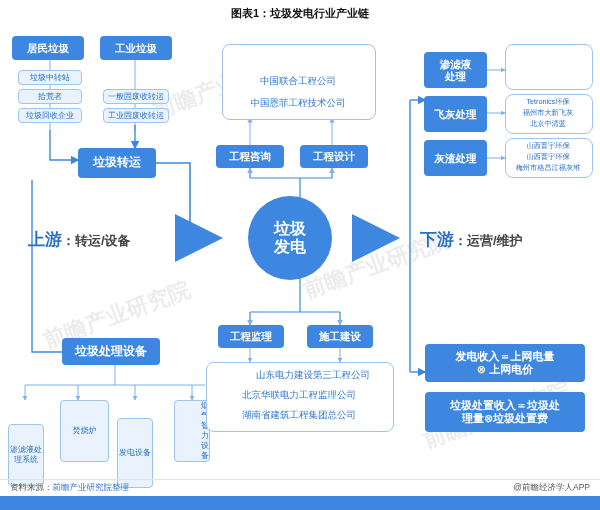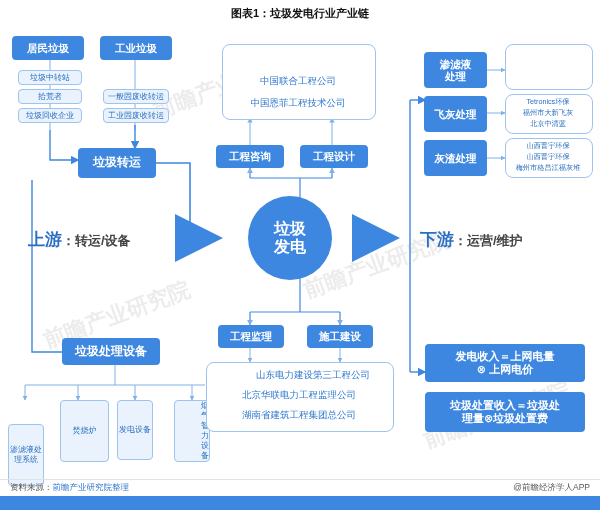--- a/index.html
+++ b/index.html
@@ -142,21 +142,21 @@
 
   <div class="node lite" style="left:103px;top:89px;width:66px;height:15px;">一般固废收转运</div>
   <div class="node lite" style="left:103px;top:108px;width:66px;height:15px;">工业固废收转运</div>
 
   <div class="node blue-solid big" style="left:78px;top:148px;width:78px;height:30px;">垃圾转运</div>
 
   <div class="node blue-solid big" style="left:62px;top:338px;width:98px;height:27px;">垃圾处理设备</div>
 
   <div class="node lite" style="left:8px;top:400px;width:36px;height:62px;white-space:pre-line;line-height:1.25;margin-top:24px;">渗滤液处理系统</div>
   <div class="node lite" style="left:60px;top:400px;width:49px;height:62px;">焚烧炉</div>
-  <div class="node lite" style="left:117px;top:400px;width:36px;height:60px;">发电设备</div>
+  <div class="node lite" style="left:117px;top:418px;width:36px;height:70px;">发电设备</div>
   <div class="node lite" style="left:174px;top:400px;width:36px;height:62px;white-space:pre-line;line-height:1.25;padding-left:26px;">烟气
 智力设备</div>
 
   <div class="stage" style="left:28px;top:228px;">
     <span>上游</span><span class="sub">：转运/设备</span>
   </div>
 
   <div class="panel" style="position:absolute;left:222px;top:44px;width:152px;height:74px;"></div>
   <div class="panel-txt" style="left:222px;top:74px;width:152px;">中国联合工程公司</div>
   <div class="panel-txt" style="left:222px;top:96px;width:152px;">中国恩菲工程技术公司</div>

